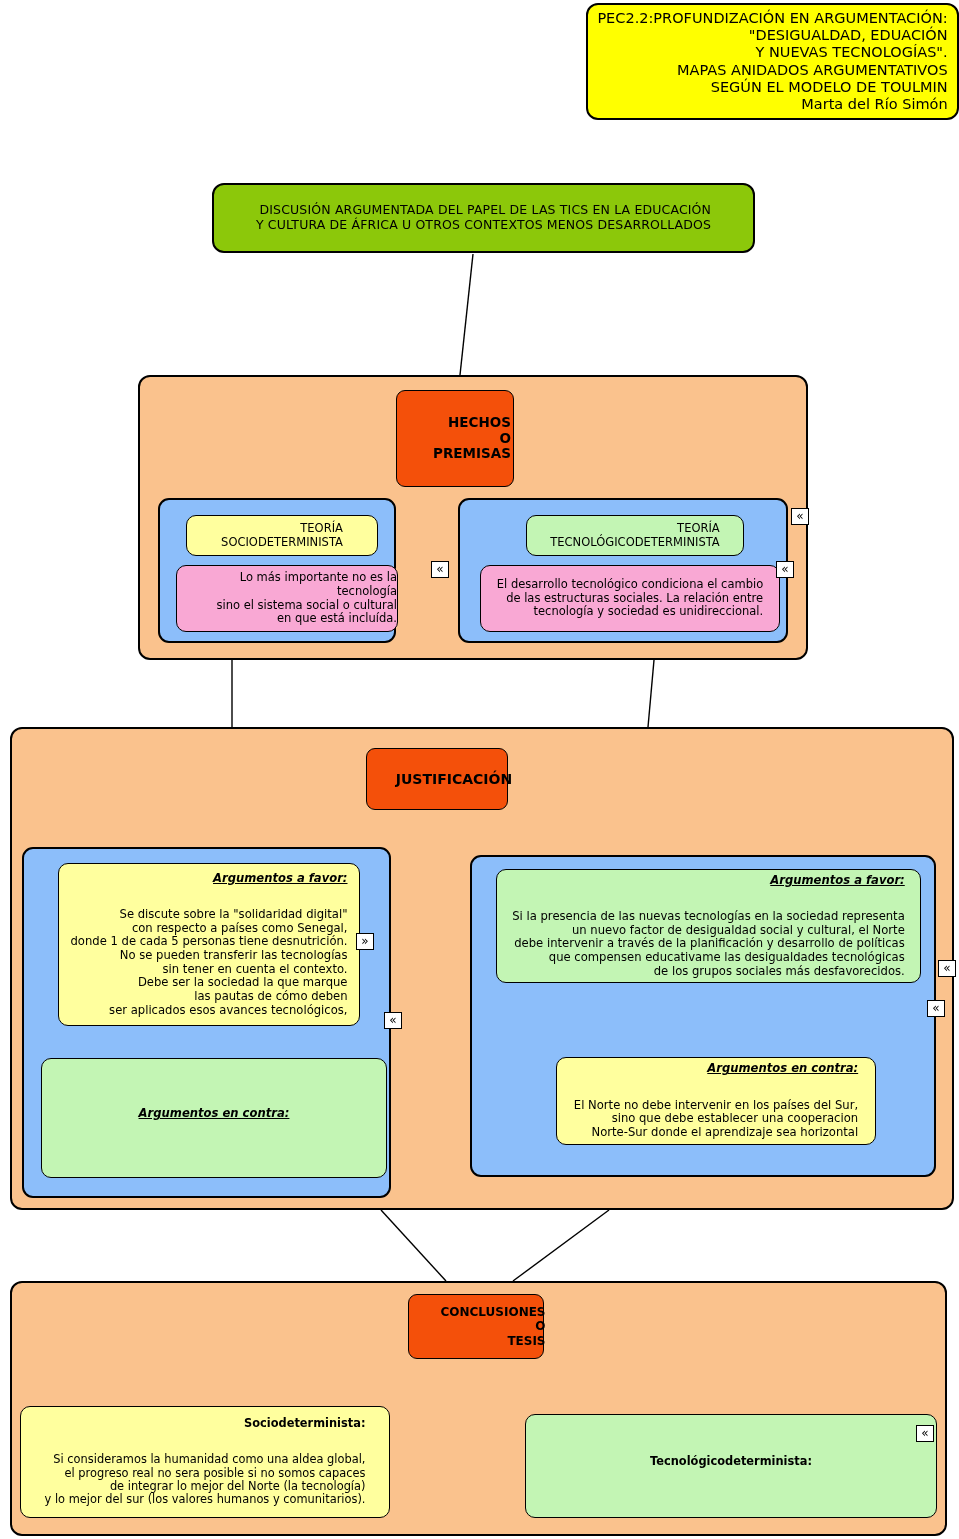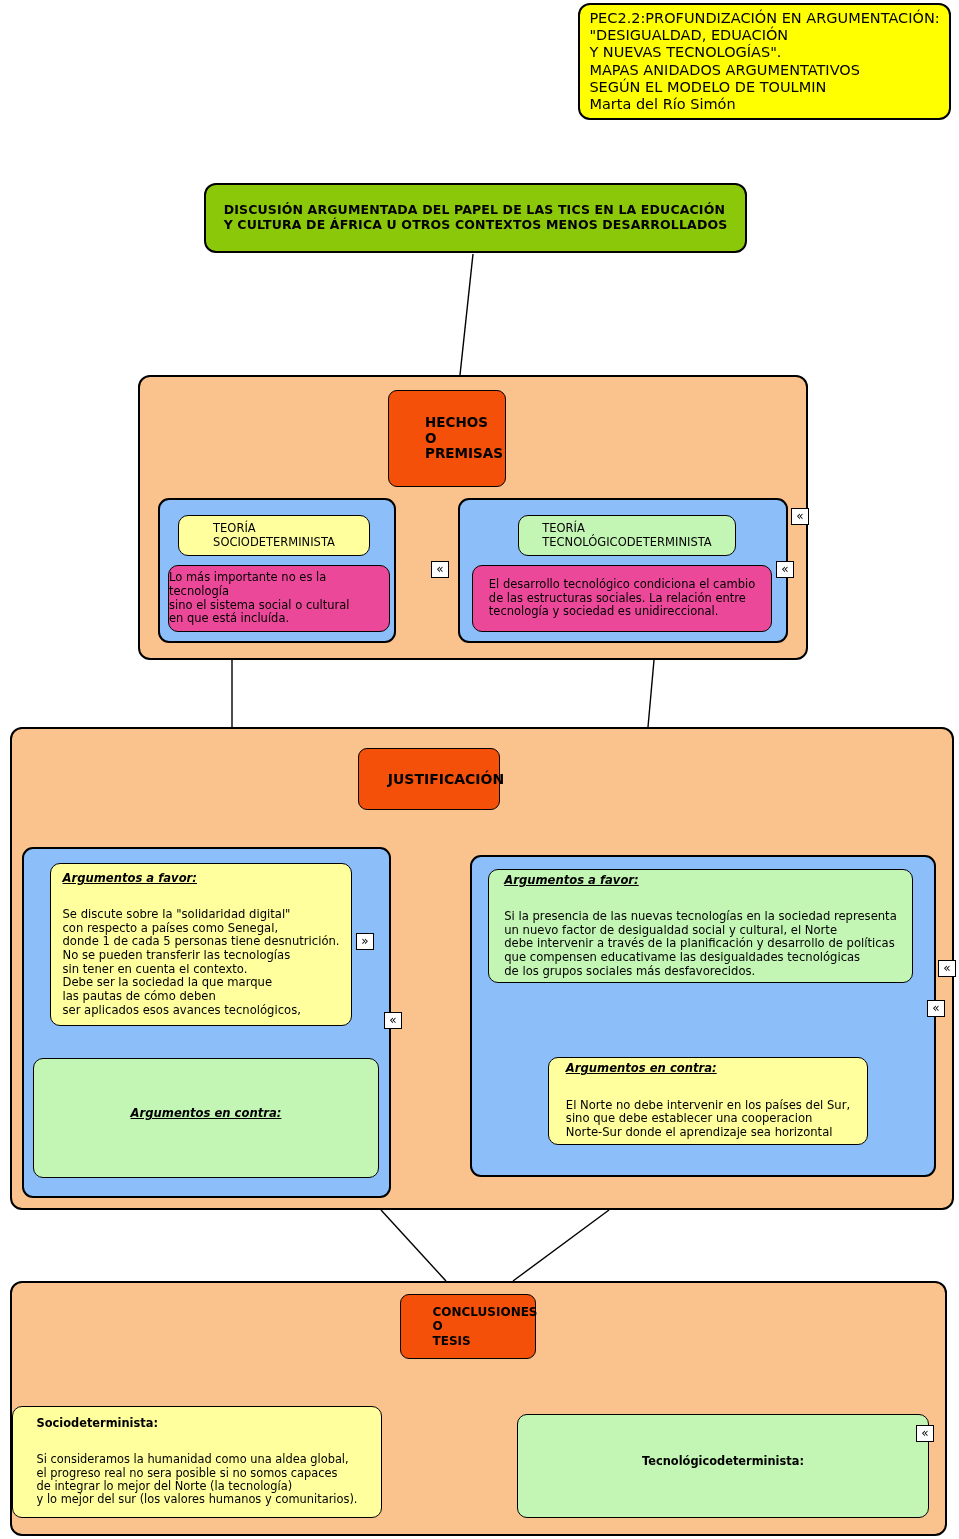--- a/index.html
+++ b/index.html
@@ -7,36 +7,37 @@
     width:959px;height:1539px;position:relative;overflow:hidden;
     font-family:"DejaVu Sans","Liberation Sans",sans-serif;
     color:#000;
   }
 
   
   .node{
     position:absolute;box-sizing:border-box;
     border:1px solid #000;border-radius:10px;
     display:flex;align-items:center;justify-content:center;
-    text-align:left;line-height:1.18;
+    text-align:right;line-height:1.18;
     white-space:pre-line;
+    margin-left:8px;
   }
 
   
   #title-card{
     left:578px;top:3px;width:373px;height:117px;
     background:#ffff00;border:2px solid #000;border-radius:12px;
     font-size:14.5px;color:#000;padding:4px 6px;
   }
 
   
   #claim-box{
     left:204px;top:183px;width:543px;height:70px;
     background:#8cc80a;border:2px solid #000;border-radius:12px;
-    font-weight:bold;font-size:12.5px;letter-spacing:.15px;
+    font-weight:normal;font-size:12.5px;letter-spacing:.15px;
   }
 
   
   .section{
     position:absolute;box-sizing:border-box;
     background:#fac28d;border:2px solid #000;border-radius:12px;
   }
   #premises-section{left:138px;top:375px;width:670px;height:285px;}
   #justification-section{left:10px;top:727px;width:944px;height:483px;}
   #conclusions-section{left:10px;top:1281px;width:937px;height:255px;}
@@ -56,21 +57,21 @@
     position:absolute;box-sizing:border-box;
   }
   #premise-panel-left{left:158px;top:498px;width:238px;height:145px;}
   #premise-panel-right{left:458px;top:498px;width:330px;height:145px;}
   #just-panel-left{left:22px;top:847px;width:369px;height:351px;}
   #just-panel-right{left:470px;top:855px;width:466px;height:322px;}
 
   
   .yellow{background:#ffff9e;}
   .green{background:#c3f5b4;}
-  .grey{background:#ec4899;}
+  .grey{background:#f9a8d4;}
 
   #teoria-socio{left:178px;top:515px;width:192px;height:41px;font-size:11.5px;}
   #teoria-tecno{left:518px;top:515px;width:218px;height:41px;font-size:11.5px;}
   #premise-text-left{left:168px;top:565px;width:222px;height:67px;font-size:11.5px;}
   #premise-text-right{left:472px;top:565px;width:300px;height:67px;font-size:11.5px;}
 
   #args-favor-left{left:50px;top:863px;width:302px;height:163px;font-size:11.6px;}
   #args-contra-left{left:33px;top:1058px;width:346px;height:120px;font-size:11.6px;}
   #args-favor-right{left:488px;top:869px;width:425px;height:114px;font-size:11.6px;}
   #args-contra-right{left:548px;top:1057px;width:320px;height:88px;font-size:11.6px;}

